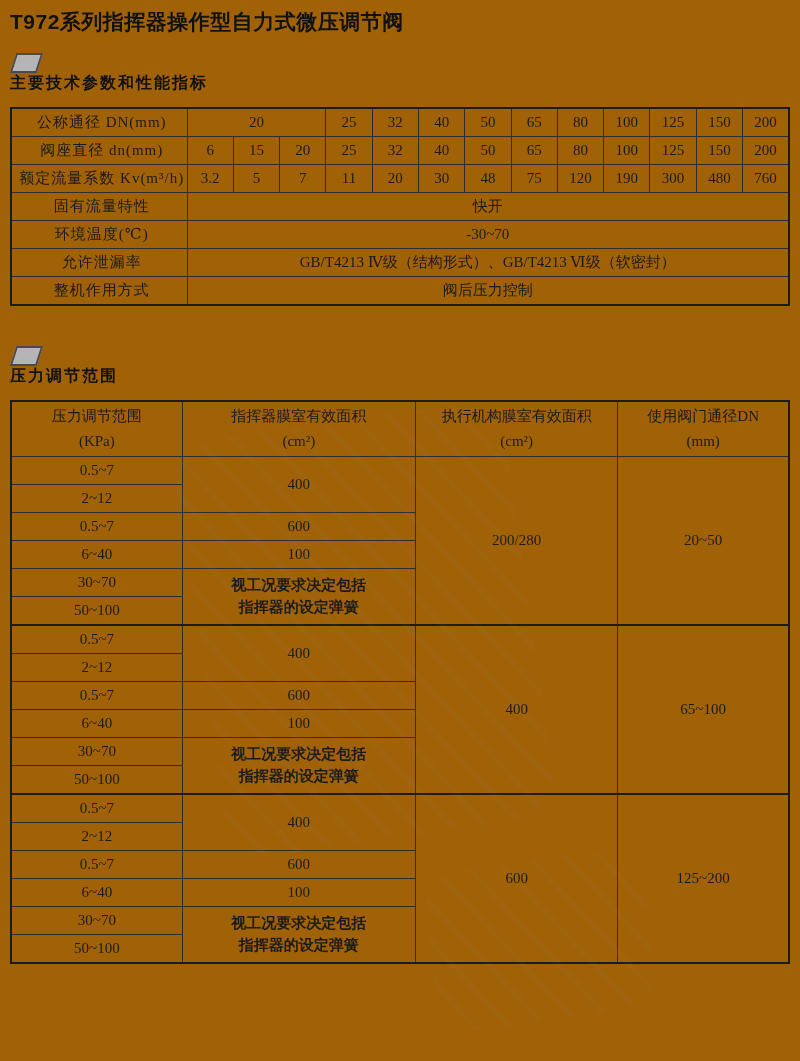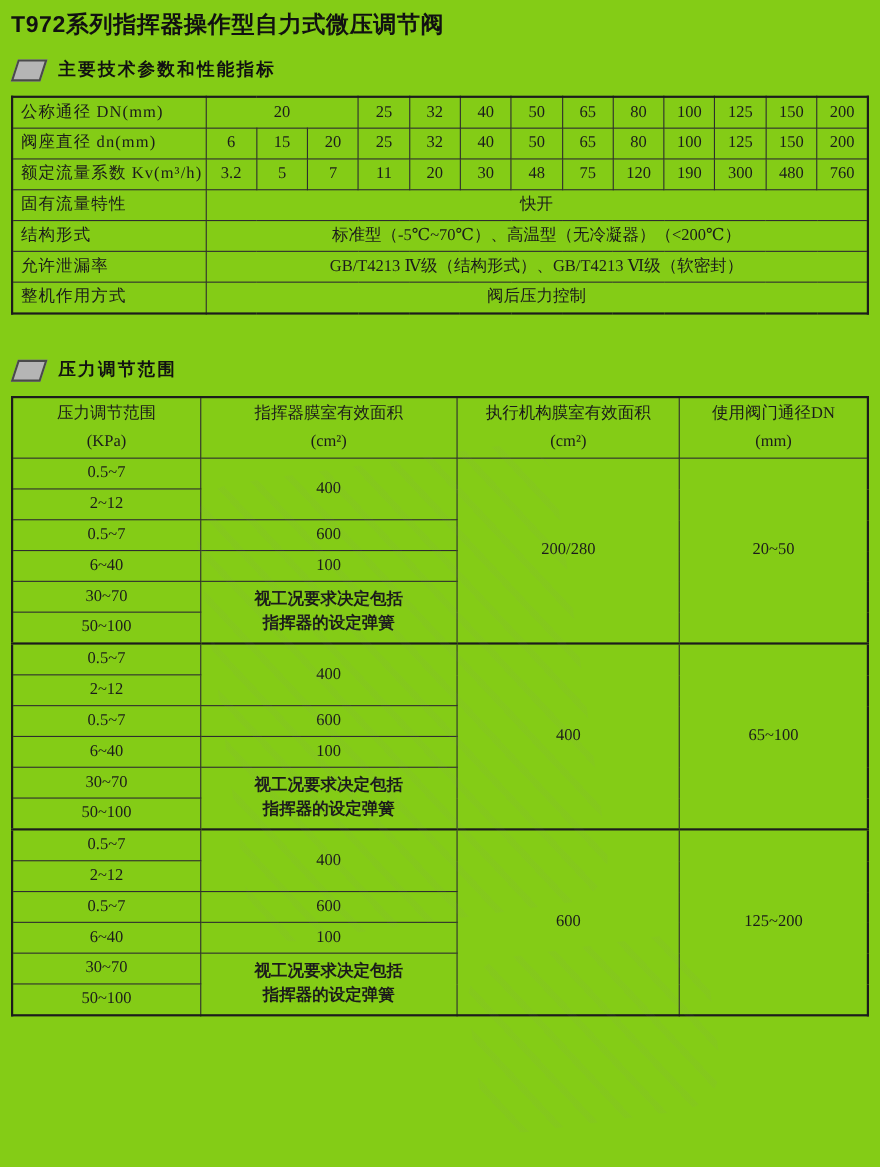--- a/index.html
+++ b/index.html
@@ -1,42 +1,42 @@
 <!DOCTYPE html>
 <html lang="zh"><head>
 <meta charset="utf-8">
 <style>
   html,body { margin:0; padding:0; background:#ffffff; }
   .page {
     position:relative; width:800px; height:1061px; box-sizing:border-box;
-    padding:6px 10px; background:#84cc16; color:#1b1b1b; overflow:hidden;
+    padding:6px 10px; background:#a16207; color:#1b1b1b; overflow:hidden;
     font-family:"Liberation Serif","DejaVu Serif",serif;
   }
   .page-title {
     margin:2px 0 0 0; font-size:21px; font-weight:bold; letter-spacing:0.5px;
     font-family:"Liberation Sans","DejaVu Sans",sans-serif; color:#111;
   }
-  .sec { display:flex; align-items:flex-end; margin-top:17px; }
+  .sec { display:flex; align-items:flex-start; margin-top:17px;flex-direction:column; }
   .sec.sec2 { margin-top:40px; }
   .pgram {
     display:inline-block; width:23px; height:16px; margin:0 13px 0 3px;
     background:#b5b5b5; border:2px solid #4a4a4a; transform:skewX(-18deg);
   }
   .sec-title {
     font-size:16px; font-weight:bold; letter-spacing:2px; color:#111;
     font-family:"Liberation Sans","DejaVu Sans",sans-serif;
   }
   table { border-collapse:collapse; width:780px; table-layout:fixed;
           border:2px solid #1c1c1c; }
   td {
     border:1px solid #2e2e2e; text-align:center; vertical-align:middle;
     font-size:15px; padding:0 2px; height:27px; line-height:1.45;
     overflow:hidden; white-space:nowrap;
   }
-  td.label { text-align:left; padding-left:7px; letter-spacing:1px; }
+  td.label { text-align:center; padding-left:7px; letter-spacing:1px; }
   td.wrap { white-space:normal;font-weight:bold; }
   .t1 { margin-top:13px; }
   .t2 { margin-top:13px; }
   .t2 tr.head td { height:54px; line-height:1.7; }
   .t2 tr.gs td { border-top:2px solid #1c1c1c; }
   
   .wm { position:absolute; pointer-events:none; opacity:0.05;
         background:repeating-linear-gradient(55deg,#888 0 6px,transparent 6px 26px);
         transform:rotate(-8deg); border-radius:40px; }
   .wm1 { left:200px; top:420px; width:330px; height:420px; }
@@ -118,22 +118,22 @@
           <td>190</td>
           <td>300</td>
           <td>480</td>
           <td>760</td>
         </tr>
         <tr>
           <td class="label">固有流量特性</td>
           <td colspan="13">快开</td>
         </tr>
         <tr>
-          <td class="label">结构形式</td>
-          <td colspan="13">标准型（-5℃~70℃）、高温型（无冷凝器）（&lt;200℃）</td>
+          <td class="label">环境温度(℃)</td>
+          <td colspan="13">-30~70</td>
         </tr>
         <tr>
           <td class="label">允许泄漏率</td>
           <td colspan="13">GB/T4213 Ⅳ级（结构形式）、GB/T4213 Ⅵ级（软密封）</td>
         </tr>
         <tr>
           <td class="label">整机作用方式</td>
           <td colspan="13">阀后压力控制</td>
         </tr>
       </tbody>

